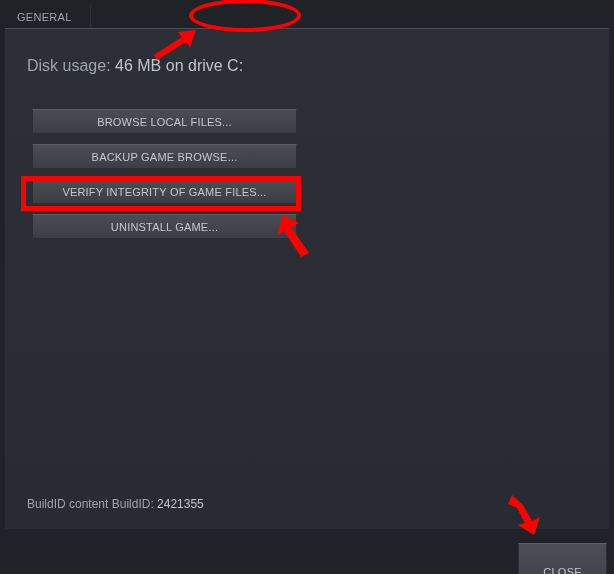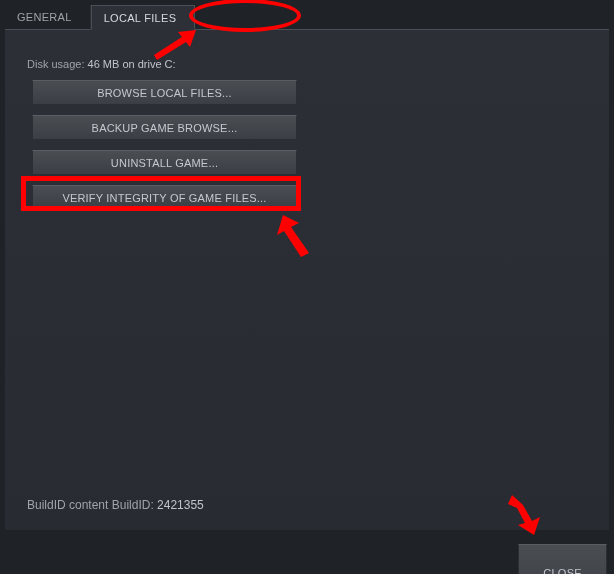--- a/index.html
+++ b/index.html
@@ -42,23 +42,23 @@
       border-bottom: 1px solid #2d3036;
       position: relative;
     }
     .content {
       padding: 28px 22px 12px 22px;
       background: linear-gradient(180deg, #2c3036 0%, #282b31 100%);
       height: 500px;
       position: relative;
     }
     .disk-usage {
-      font-size: 11px;
+      font-size: 16px;
       color: #9fa3aa;
-      margin-bottom: 10px;
+      margin-bottom: 34px;
     }
     .disk-usage .value {
       color: #c0c4cb;
     }
     .btn-list {
       display: flex;
       flex-direction: column;
       gap: 10px;
       width: 265px;
       margin-left: 5px;
@@ -116,31 +116,30 @@
     svg.arrow path {
       fill: #ff0000;
     }
   </style>
 </head>
 <body>
 
 <div class="window">
   <div class="tabs">
     <div class="tab">GENERAL</div>
-    <div class="tab active">LOCAL FILES</div>
   </div>
   <div class="content">
     <div class="disk-usage">
       <span>Disk usage</span>: <span class="value">46 MB on drive C:</span>
     </div>
     <div class="btn-list">
       <button class="action-btn">BROWSE LOCAL FILES...</button>
       <button class="action-btn">BACKUP GAME BROWSE...</button>
+      <button class="action-btn">VERIFY INTEGRITY OF GAME FILES...</button>
       <button class="action-btn">UNINSTALL GAME...</button>
-      <button class="action-btn">VERIFY INTEGRITY OF GAME FILES...</button>
     </div>
     <div class="build-row">
       <span>BuildID content BuildID</span>: <span class="value">2421355</span>
     </div>
   </div>
 </div>
 <div class="footer">
   <button class="close-btn">CLOSE</button>
 </div>
 

